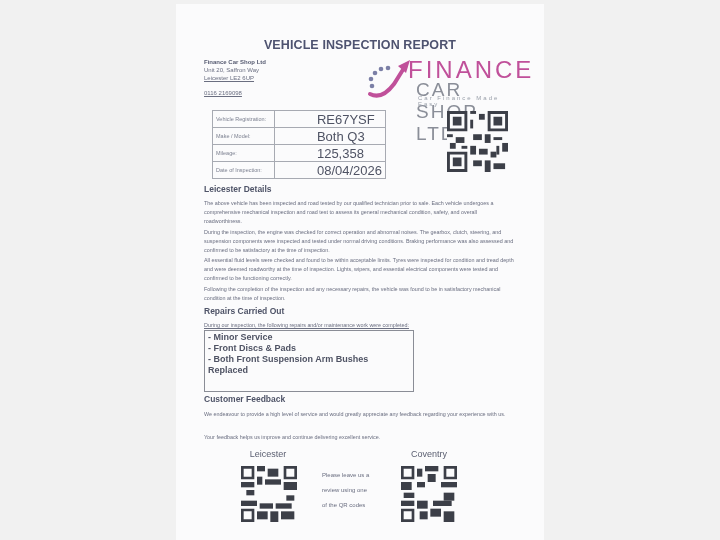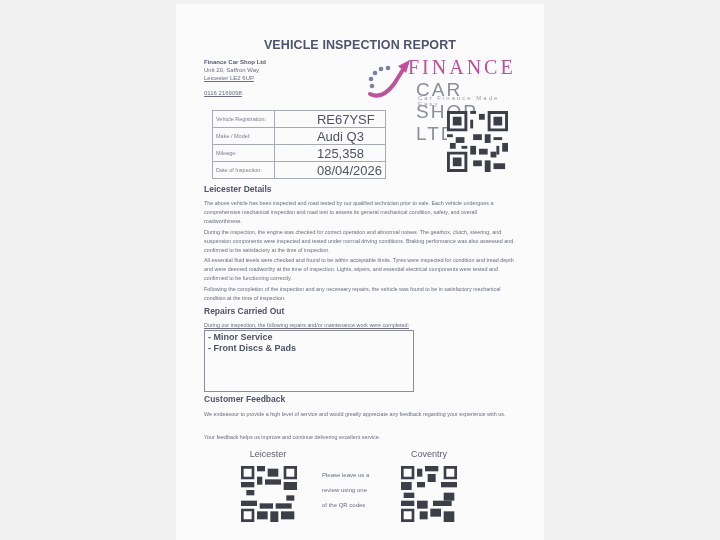--- a/index.html
+++ b/index.html
@@ -4,21 +4,21 @@
 <style>
   html,body{margin:0;padding:0;}
   body{width:720px;height:540px;background:#f1f1f1;position:relative;overflow:hidden;font-family:"Liberation Sans",sans-serif;color:#555a66;}
   .page{position:absolute;left:176px;top:4px;width:368px;height:540px;background:#fbfbfc;}
   .title{position:absolute;left:0;width:368px;top:34px;text-align:center;font-weight:bold;font-size:12.5px;color:#4e5370;letter-spacing:0.1px;}
   .company{position:absolute;left:28px;top:54px;font-size:6px;line-height:8px;color:#6a6e80;}
   .company .name{font-weight:bold;color:#555a70;}
   .company .u{text-decoration:underline;}
   .phone{position:absolute;left:28px;top:86px;font-size:6px;color:#6a6e80;text-decoration:underline;}
   .logo{position:absolute;left:188px;top:52px;width:150px;height:50px;}
-  .logo .w1{position:absolute;left:44px;top:0;font-size:20px;letter-spacing:3px;color:#c0509a;font-family:Liberation Serif, serif;}
+  .logo .w1{position:absolute;left:44px;top:0;font-size:24px;letter-spacing:3px;color:#c0509a;font-family:Liberation Sans, sans-serif;}
   .logo .w2{position:absolute;left:52px;top:23px;font-size:19px;letter-spacing:2px;color:#8a8e98;}
   .logo .w3{position:absolute;left:54px;top:39px;font-size:6px;letter-spacing:2px;color:#9aa0aa;}
   .veh{position:absolute;left:36px;top:106px;width:174px;border:1.5px solid #8a8d96;border-collapse:collapse;}
   .veh td{border:1px solid #a7aab2;padding:0 3px;height:16px;}
   .veh td.k{font-size:5.5px;color:#7c8090;width:57px;}
   .veh td.v{font-size:13px;color:#4f5364;padding-left:42px;}
   .qr{position:absolute;}
   .h2{position:absolute;left:28px;font-size:8.5px;font-weight:bold;color:#4f5468;}
   .para{position:absolute;left:28px;width:310px;font-size:5.4px;line-height:9.2px;color:#6a6e80;}
   .repbox{position:absolute;left:28px;top:326px;width:210px;height:62px;border:1px solid #8a8d96;padding:1px 3px;box-sizing:border-box;font-weight:bold;}
@@ -55,21 +55,21 @@
   </div>
 
   <table class="veh">
     <tbody>
         <tr>
           <td class="k">Vehicle Registration:</td>
           <td class="v">RE67YSF</td>
         </tr>
     <tr>
           <td class="k">Make / Model:</td>
-          <td class="v">Audi Q3</td>
+          <td class="v">Both Q3</td>
         </tr>
     <tr>
           <td class="k">Mileage:</td>
           <td class="v">125,358</td>
         </tr>
     <tr>
           <td class="k">Date of Inspection:</td>
           <td class="v">08/04/2026</td>
         </tr>
   </tbody>
@@ -106,20 +106,21 @@
   <div class="para" style="top:195px">The above vehicle has been inspected and road tested by our qualified technician prior to sale. Each vehicle undergoes a comprehensive mechanical inspection and road test to assess its general mechanical condition, safety, and overall roadworthiness.</div>
   <div class="para" style="top:224px">During the inspection, the engine was checked for correct operation and abnormal noises. The gearbox, clutch, steering, and suspension components were inspected and tested under normal driving conditions. Braking performance was also assessed and confirmed to be satisfactory at the time of inspection.</div>
   <div class="para" style="top:252px">All essential fluid levels were checked and found to be within acceptable limits. Tyres were inspected for condition and tread depth and were deemed roadworthy at the time of inspection. Lights, wipers, and essential electrical components were tested and confirmed to be functioning correctly.</div>
   <div class="para" style="top:281px">Following the completion of the inspection and any necessary repairs, the vehicle was found to be in satisfactory mechanical condition at the time of inspection.</div>
 
   <div class="h2" style="top:302px">Repairs Carried Out</div>
   <div class="para" style="top:317px;text-decoration:underline">During our inspection, the following repairs and/or maintenance work were completed:</div>
   <div class="repbox">
     <div>-  Minor Service</div>
     <div>-  Front Discs &amp; Pads</div>
+    <div>-  Both Front Suspension Arm Bushes Replaced</div>
   </div>
 
   <div class="h2" style="top:390px">Customer Feedback</div>
   <div class="para" style="top:406px">We endeavour to provide a high level of service and would greatly appreciate any feedback regarding your experience with us.</div>
   <div class="para" style="top:429px">Your feedback helps us improve and continue delivering excellent service.</div>
 
   <div class="city" style="left:57px;top:445px">Leicester</div>
   <div class="city" style="left:218px;top:445px">Coventry</div>
 
   <svg class="qr" style="left:65px;top:460px" width="56" height="60" viewBox="0 0 21 21">

